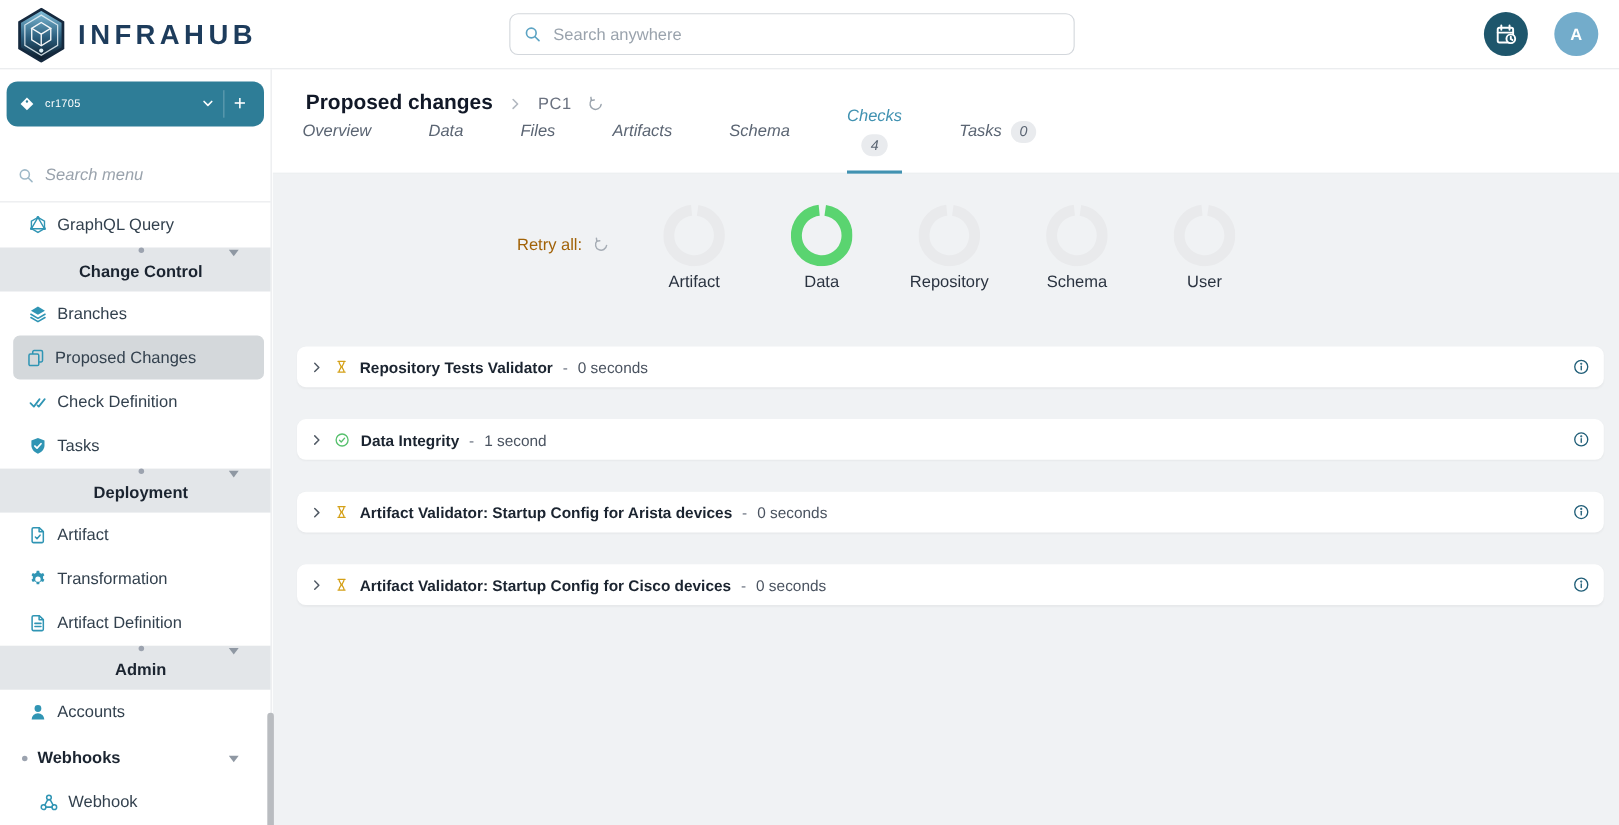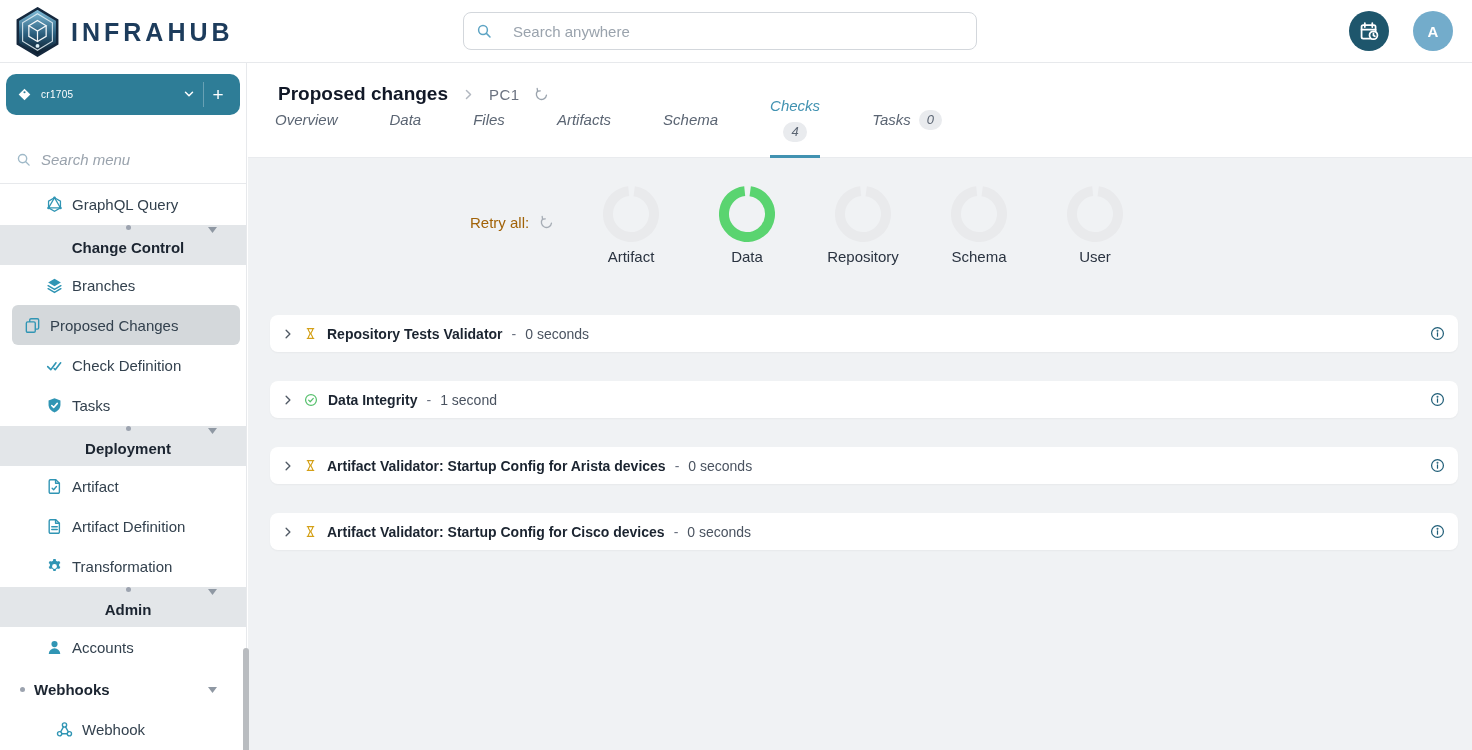--- a/index.html
+++ b/index.html
@@ -3,41 +3,41 @@
 <meta charset="utf-8">
 <style>
   * { margin:0; padding:0; box-sizing:border-box; }
   html,body { width:1472px; height:750px; font-family:"Liberation Sans","DejaVu Sans",sans-serif; background:#fff; }
   .app { position:relative; width:1472px; height:750px; overflow:hidden; background:#fff; }
 
   
   .topbar { position:absolute; left:0; top:0; width:1472px; height:63px; background:#fff; border-bottom:1px solid #e7e9ec; z-index:5; }
   .logo-area { position:absolute; left:14px; top:7px; display:flex; align-items:center; gap:10px; }
   .logo-text { font-size:25px; font-weight:800; color:#1d3c5c; letter-spacing:4px; }
-  .global-search { position:absolute; left:463px; top:12px; width:514px; height:38px; border:1px solid #d3d7dc; border-radius:8px; background:#fff; display:flex; align-items:center; padding:0 12px; gap:21px; }
+  .global-search { position:absolute; left:463px; top:12px; width:514px; height:38px; border:1px solid #d3d7dc; border-radius:8px; background:#fff; display:flex; align-items:center; padding:0 12px; gap:11px; }
   .global-search input { border:none; outline:none; flex:1; font-size:15px; color:#374151; font-family:inherit; background:transparent; }
   .global-search input::placeholder { color:#9aa3ad; }
   .icon-btn { position:absolute; width:40px; height:40px; border-radius:50%; border:none; cursor:pointer; display:flex; align-items:center; justify-content:center; }
   .schedule-btn { left:1349px; top:11px; background:#1e566c; }
   .avatar { left:1413px; top:11px; background:#73accb; color:#fff; font-size:15px; font-weight:600; }
 
   
   .sidebar { position:absolute; left:0; top:63px; width:247px; height:687px; background:#fff; border-right:1px solid #e7e9ec; z-index:4; }
   .branch-selector { position:absolute; left:6px; top:11px; width:234px; height:41px; background:#2e7d97; border-radius:10px; display:flex; align-items:center; color:#fff; cursor:pointer; }
   .branch-selector .tag { margin-left:11px; }
   .branch-name { margin-left:9px; font-size:10px; letter-spacing:.3px; }
   .branch-caret { position:absolute; right:44px; top:13px; }
   .branch-divider { position:absolute; right:36px; top:8px; width:1px; height:25px; background:rgba(255,255,255,.28); }
   .branch-add { position:absolute; right:8px; top:0; height:41px; width:28px; background:none; border:none; color:#fff; font-size:19px; font-weight:300; cursor:pointer; }
   .menu-search { position:absolute; left:0; top:72px; width:100%; height:48px; display:flex; align-items:center; padding:0 16px; gap:10px; border-bottom:0; }
   .menu-search input { border:none; outline:none; flex:1; font-size:15px; color:#374151; font-family:inherit;font-style:italic; }
   .menu-search input::placeholder { color:#9aa3ad; }
   .menu-divider { position:absolute; left:0; top:120px; width:100%; height:1px; background:#e7e9ec; }
   .menu { position:absolute; left:0; top:121px; width:100%; }
-  .menu-item { height:40px; display:flex; align-items:center; gap:9px; padding-left:26px; font-size:15px; color:#33414e; cursor:pointer;margin-left:20px; }
+  .menu-item { height:40px; display:flex; align-items:center; gap:9px; padding-left:26px; font-size:15px; color:#33414e; cursor:pointer; }
   .menu-item.selected { background:#d4d8db; border-radius:6px; margin:0 6px 0 12px; padding-left:12px; }
   .menu-section { height:40px; display:flex; align-items:center; gap:9px; padding-left:10px; background:#e3e6e9; font-size:15px; font-weight:600; color:#1b2430; position:relative; cursor:pointer; margin-top:1px;flex-direction:column; }
   .menu-subsection { height:40px; display:flex; align-items:center; gap:9px; padding-left:20px; font-size:15px; font-weight:600; color:#1b2430; position:relative; cursor:pointer; margin-top:2px; }
   .menu-item.indented { padding-left:36px; }
   .bullet { width:5px; height:5px; border-radius:50%; background:#9ca3af; flex:none; }
   .sec-caret { position:absolute; right:28px; }
   .side-icon { width:17px; height:17px; flex:none; color:#3095b4; }
   .sb-scroll2 { position:absolute; left:243px; top:648px; width:6px; height:102px; background:#b9bcc0; border-radius:3px 3px 0 0; z-index:6; cursor:grab; }
 
   
@@ -235,36 +235,36 @@
             <path d="M4.2 1.6h5l3.4 3.4v8.2a1.2 1.2 0 01-1.2 1.2H4.2A1.2 1.2 0 013 13.2V2.8a1.2 1.2 0 011.2-1.2z"></path>
             <path d="M9 1.6V5h3.6"></path>
               <path d="M5.8 9.6l1.4 1.4 2.6-3"></path>
           </svg>
         </span>
         <span>Artifact</span>
       </div>
 
       <div class="menu-item">
         <span class="side-icon">
+          <svg width="17" height="17" viewBox="0 0 16 16">
+            <path fill-rule="evenodd" fill="#3095b4" d="M6.9.9h2.2l.3 1.6c.55.2 1.05.5 1.5.87l1.52-.6 1.1 1.9-1.2 1.03a5.9 5.9 0 010 1.8l1.2 1.03-1.1 1.9-1.52-.6c-.45.37-.95.67-1.5.87l-.3 1.6H6.9l-.3-1.6a5.8 5.8 0 01-1.5-.87l-1.52.6-1.1-1.9 1.2-1.03a5.9 5.9 0 010-1.8L2.48 4.67l1.1-1.9 1.52.6c.45-.37.95-.67 1.5-.87zM8 5.7a2.3 2.3 0 100 4.6 2.3 2.3 0 000-4.6z"></path>
+          </svg>
+        </span>
+        <span>Transformation</span>
+      </div>
+
+      <div class="menu-item">
+        <span class="side-icon">
           <svg width="17" height="17" viewBox="0 0 16 16" fill="none" stroke="#3095b4" stroke-width="1.3" stroke-linecap="round" stroke-linejoin="round">
             <path d="M4.2 1.6h5l3.4 3.4v8.2a1.2 1.2 0 01-1.2 1.2H4.2A1.2 1.2 0 013 13.2V2.8a1.2 1.2 0 011.2-1.2z"></path>
             <path d="M9 1.6V5h3.6"></path>
               <path d="M5.4 8.2h5.2M5.4 10.8h5.2"></path>
           </svg>
         </span>
         <span>Artifact Definition</span>
-      </div>
-
-      <div class="menu-item">
-        <span class="side-icon">
-          <svg width="17" height="17" viewBox="0 0 16 16">
-            <path fill-rule="evenodd" fill="#3095b4" d="M6.9.9h2.2l.3 1.6c.55.2 1.05.5 1.5.87l1.52-.6 1.1 1.9-1.2 1.03a5.9 5.9 0 010 1.8l1.2 1.03-1.1 1.9-1.52-.6c-.45.37-.95.67-1.5.87l-.3 1.6H6.9l-.3-1.6a5.8 5.8 0 01-1.5-.87l-1.52.6-1.1-1.9 1.2-1.03a5.9 5.9 0 010-1.8L2.48 4.67l1.1-1.9 1.52.6c.45-.37.95-.67 1.5-.87zM8 5.7a2.3 2.3 0 100 4.6 2.3 2.3 0 000-4.6z"></path>
-          </svg>
-        </span>
-        <span>Transformation</span>
       </div>
 
       <div class="menu-section">
         <span class="bullet"></span>
         <span>Admin</span>
         <span class="sec-caret">
           <svg width="11" height="9" viewBox="0 0 11 9">
               <path d="M1 2h9L5.5 8z" fill="#8f98a3"></path>
             </svg>
         </span>

